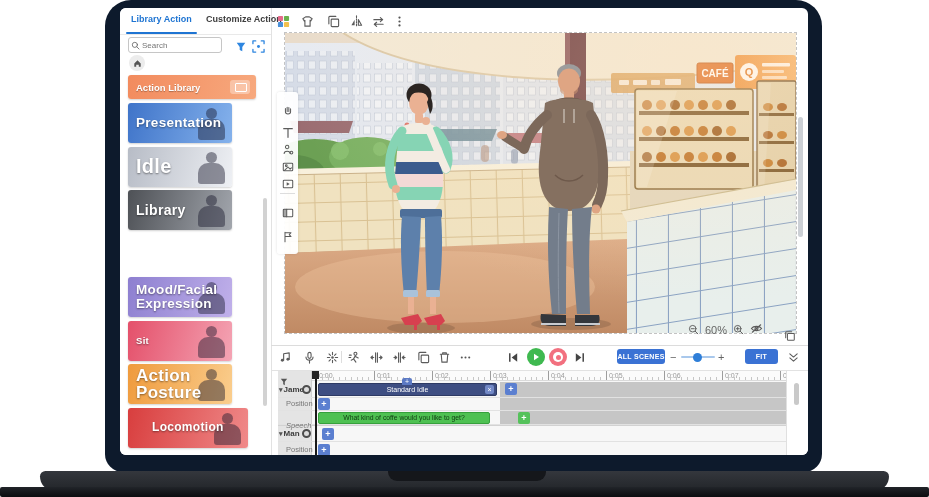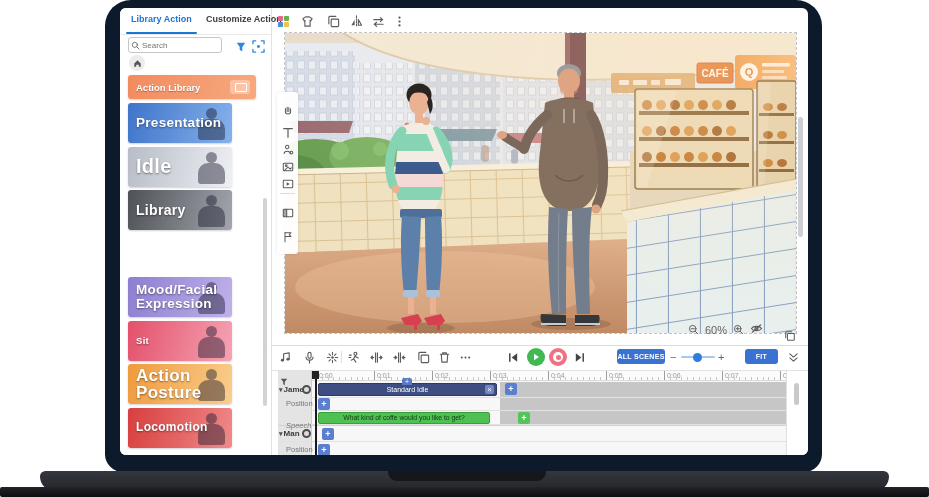--- a/index.html
+++ b/index.html
@@ -152,21 +152,21 @@
             <div class="cat" style="top: 312.5px; background: linear-gradient(105deg, rgb(228, 80, 106), rgb(244, 164, 180));">
               <span class="sil"></span>
               <span class="cat-label">Sit</span>
             </div>
 
             <div class="cat" style="top: 356px; background: linear-gradient(105deg, rgb(239, 154, 60), rgb(250, 206, 142));">
               <span class="sil"></span>
               <span class="cat-label">Action Posture</span>
             </div>
 
-            <div class="cat" style="top: 399.5px; background: linear-gradient(105deg, rgb(216, 62, 62), rgb(240, 138, 138));">
+            <div class="cat" style="top: 399.5px; background: linear-gradient(105deg, rgb(216, 62, 62), rgb(240, 138, 138)); padding-left: 16px;">
               <span class="sil"></span>
               <span class="cat-label">Locomotion</span>
             </div>
           </div>
         <div class="panel-scroll"></div>
       </div>
 
       <span class="vp-toolbtn" style="left:155px;">
         <svg width="13" height="13" viewBox="0 0 14 14">
           <rect x="1" y="1" width="5.5" height="5.5" fill="#e46a8a" rx="1"></rect>

